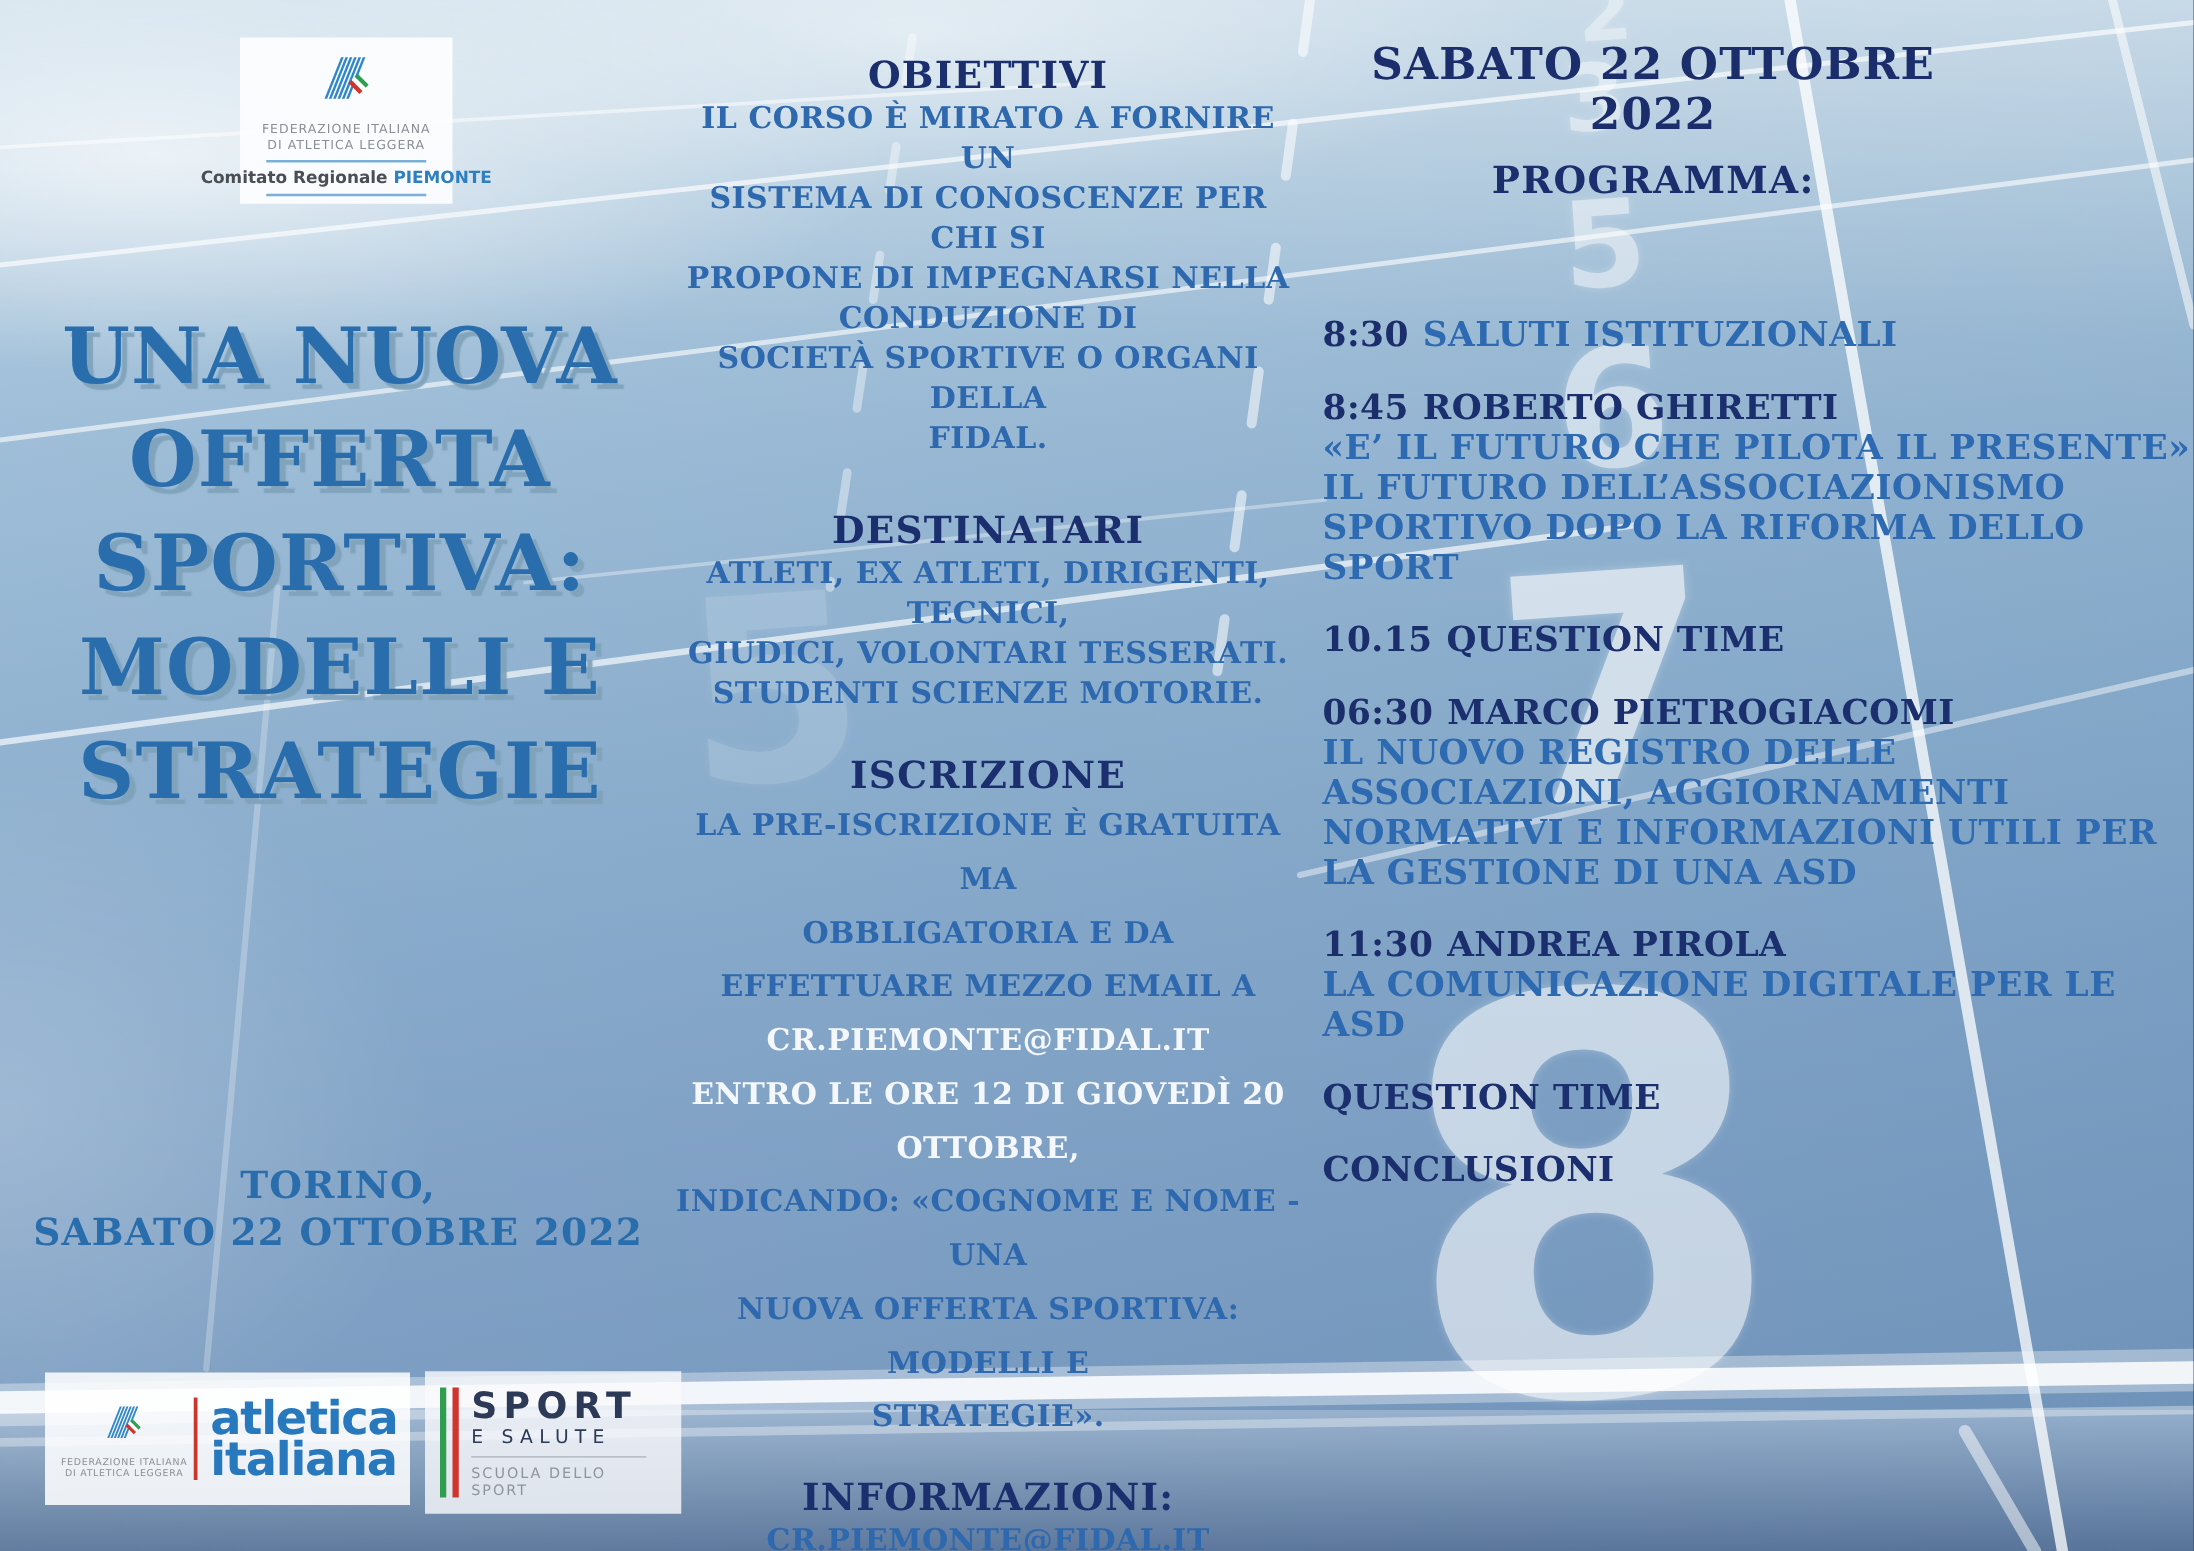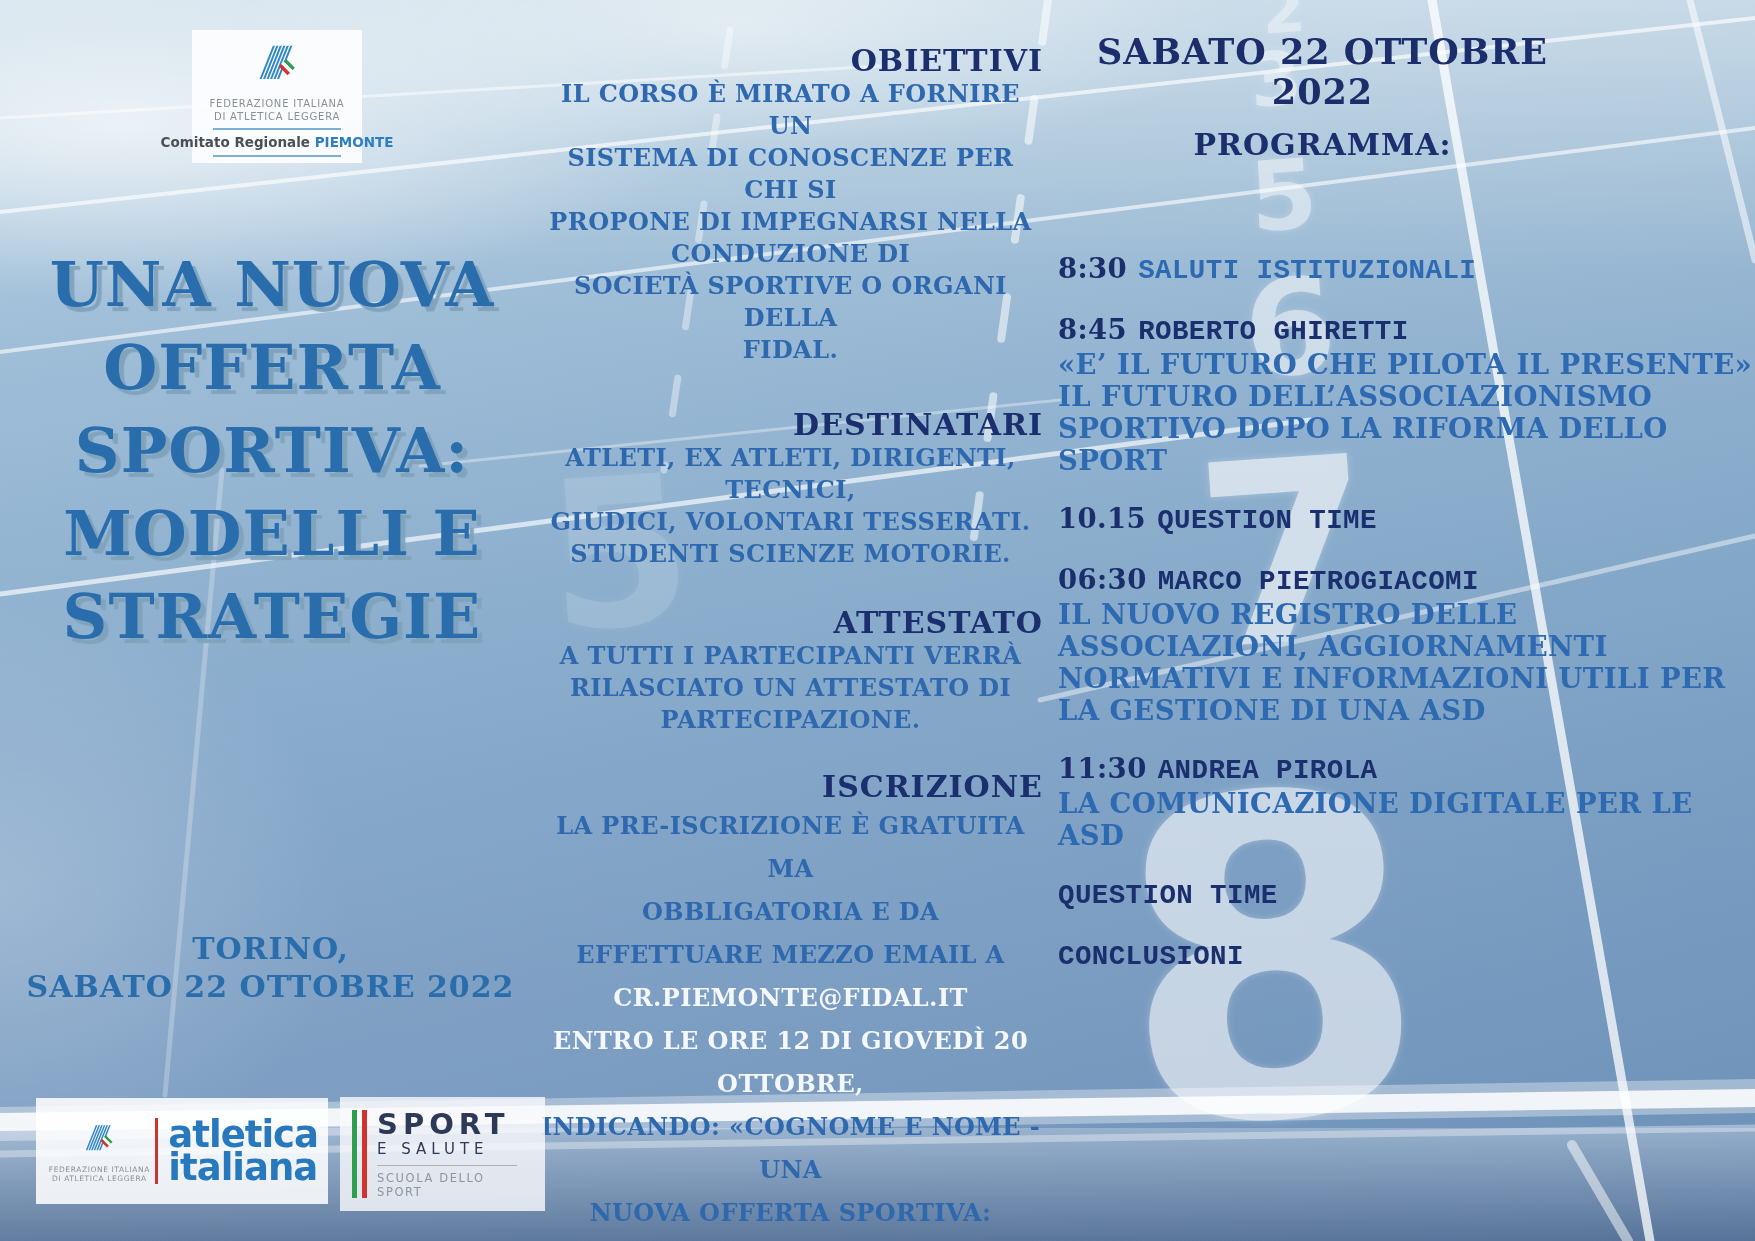--- a/index.html
+++ b/index.html
@@ -44,37 +44,37 @@
   .l-title{position:absolute;left:28px;top:243px;width:488px;text-align:center;
     font-size:62px;line-height:83px;font-weight:bold;color:#2a6dad;letter-spacing:1px;
     text-shadow:5px 5px 1px rgba(128,162,186,.95);}
   .l-sub{position:absolute;left:30px;top:726px;width:450px;text-align:center;
     font-size:27px;line-height:37px;font-weight:bold;color:#1e3d80;letter-spacing:1px;}
   .l-place{position:absolute;left:18px;top:930px;width:505px;text-align:center;
     font-size:30px;line-height:38px;font-weight:bold;color:#2a6dad;letter-spacing:1px;}
 
   
   .mid{position:absolute;left:538px;top:44px;width:505px;text-align:center;}
-  .mid h3{margin:0;font-size:30px;line-height:34px;color:#1b2f6e;font-weight:bold;letter-spacing:1px;text-align:right;}
+  .mid h3{margin:0;font-size:30px;line-height:34px;color:#1b2f6e;font-weight:bold;letter-spacing:1px;}
   .mid .body{font-size:24px;line-height:32px;font-weight:bold;color:#2e68ae;letter-spacing:.4px;}
   .mid .body.tight{line-height:43px;}
   .mt-a{margin-top:42px;} .mt-b{margin-top:36px;} .mt-c{margin-top:34px;} .mt-d{margin-top:28px;}
   .t-white{color:#f4f7fb !important;}
 
   
   .r-header{position:absolute;left:1055px;top:32px;width:535px;text-align:center;}
   .r-date{font-size:35px;line-height:40px;font-weight:bold;color:#1b2d6b;letter-spacing:1px;}
   .r-venue{margin-top:18px;font-size:30px;line-height:39px;font-weight:bold;color:#2e6ab2;letter-spacing:.5px;}
   .r-programma{margin-top:16px;font-size:30px;line-height:34px;font-weight:bold;color:#1b2f6e;letter-spacing:1px;}
   .r-program{position:absolute;left:1058px;top:252px;width:700px;text-align:left;
     font-size:27.5px;line-height:32px;font-weight:bold;letter-spacing:.4px;}
   .pitem{margin-bottom:26px;}
   .ptime{color:#1b2d6b;margin-right:11px;}
   .ptime:empty{display:none;margin:0;}
-  .ptitle{color:#1b2f6e;font-family:Liberation Mono, monospace;}
+  .ptitle{color:#1b2f6e;}
   .ptitle.t-blue{color:#2e6ab2;}
   .pdetails{color:#2e6ab2;}
   .pdetails:empty{display:none;}
 
   
   .fbox{position:absolute;background:rgba(255,255,255,.86);display:flex;align-items:center;z-index:6;box-sizing:border-box;font-family:"DejaVu Sans",sans-serif;}
   .fbox1{left:36px;top:1098px;width:292px;height:106px;padding:8px 10px;}
   .fidal-col{display:flex;flex-direction:column;align-items:center;width:118px;}
   .fidal-col .tiny{color:#8a8f94;font-size:7.5px;letter-spacing:.6px;line-height:9px;text-align:center;margin-top:2px;}
   .red-bar{width:4px;height:66px;background:#c9362e;margin:0 10px 0 2px;}
@@ -175,26 +175,20 @@
 PROPONE DI IMPEGNARSI NELLA
 CONDUZIONE DI
 SOCIETÀ SPORTIVE O ORGANI DELLA
 FIDAL.</div>
       </section>
       <section class="mt-a">
         <h3>DESTINATARI</h3>
         <div class="body prelines">ATLETI, EX ATLETI, DIRIGENTI, TECNICI,
 GIUDICI, VOLONTARI TESSERATI.
 STUDENTI SCIENZE MOTORIE.</div>
-      </section>
-      <section class="mt-b">
-        <h3>ATTESTATO</h3>
-        <div class="body prelines">A TUTTI I PARTECIPANTI VERRÀ
-RILASCIATO UN ATTESTATO DI
-PARTECIPAZIONE.</div>
       </section>
       <section class="mt-c">
         <h3>ISCRIZIONE</h3>
         <div class="body tight prelines">LA PRE-ISCRIZIONE È GRATUITA MA
 OBBLIGATORIA E DA
 EFFETTUARE MEZZO EMAIL A</div>
         <div class="body tight t-white">CR.PIEMONTE@FIDAL.IT</div>
         <div class="body tight t-white">ENTRO LE ORE 12 DI GIOVEDÌ 20 OTTOBRE,</div>
         <div class="body tight prelines">INDICANDO: «COGNOME E NOME - UNA
 NUOVA OFFERTA SPORTIVA: MODELLI E

